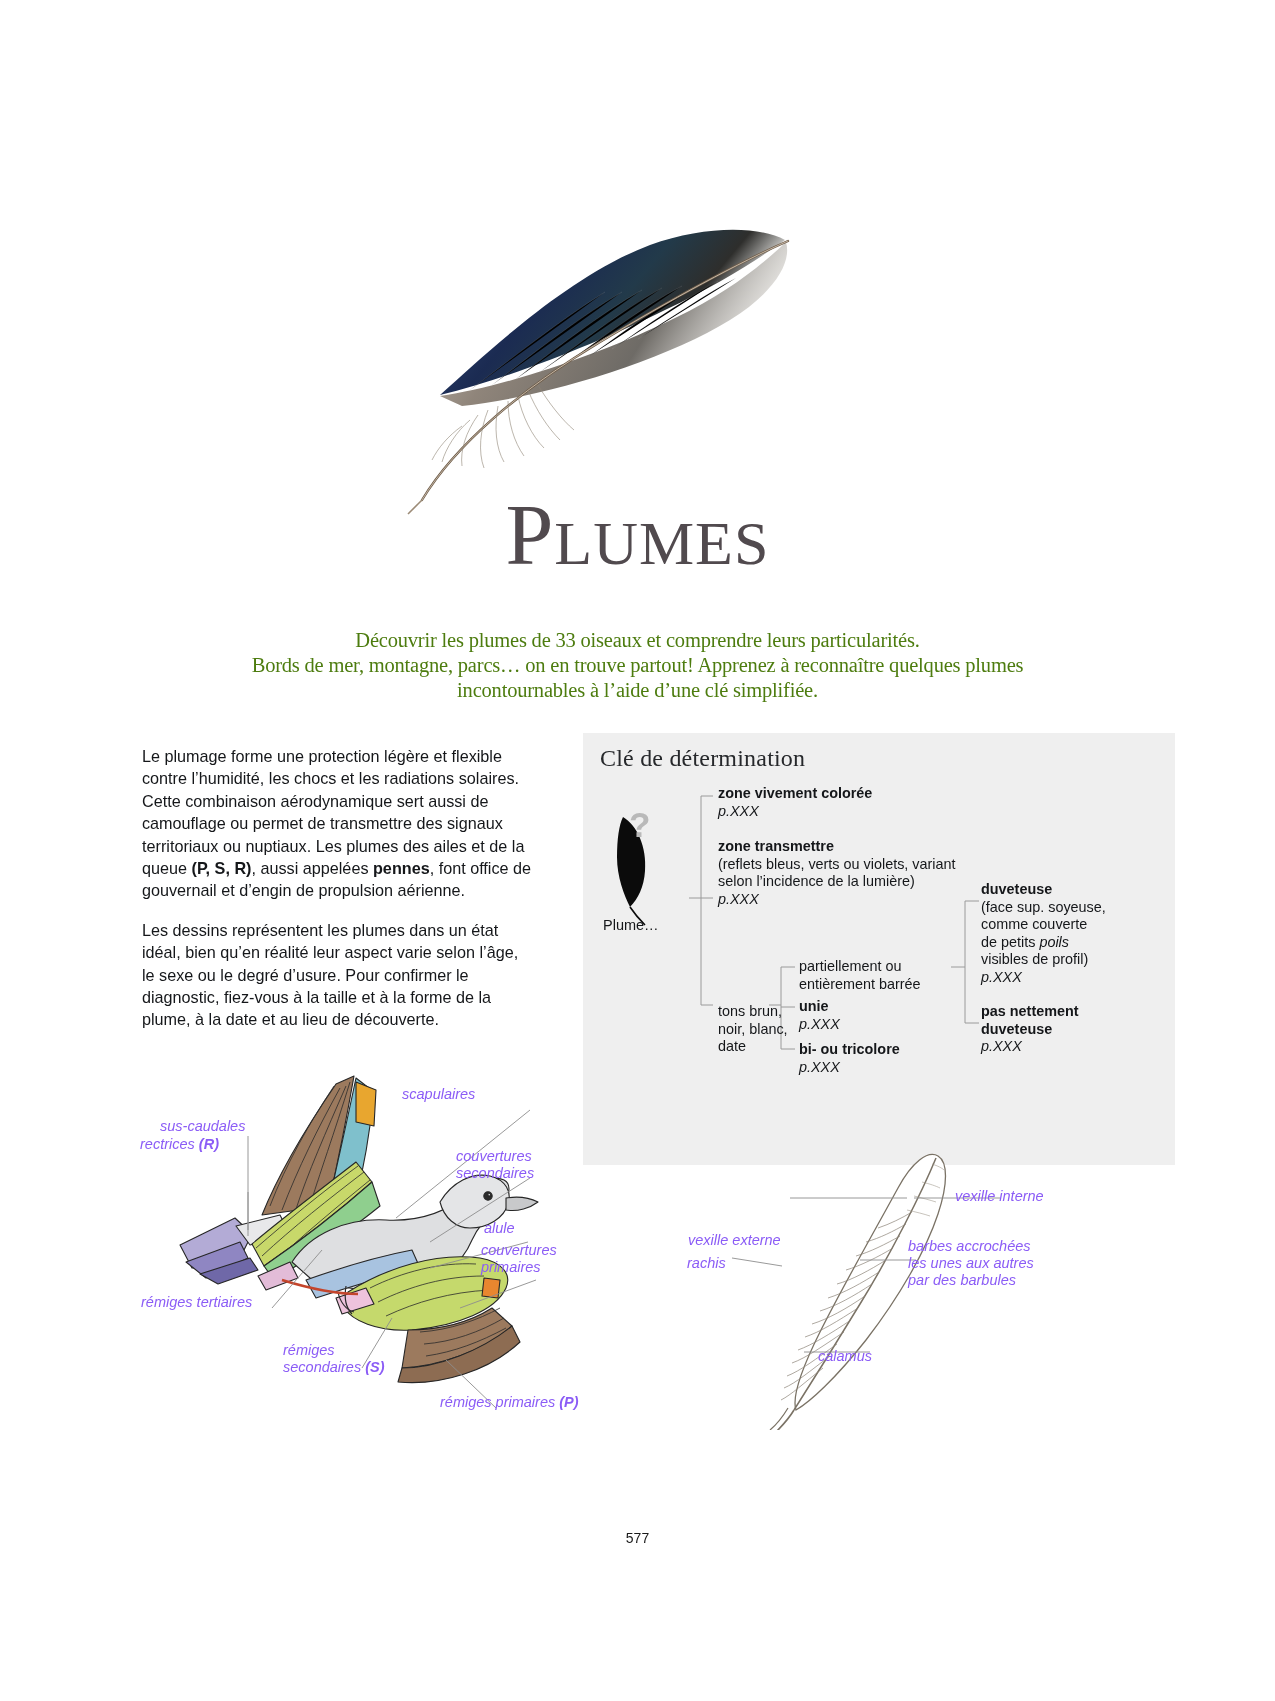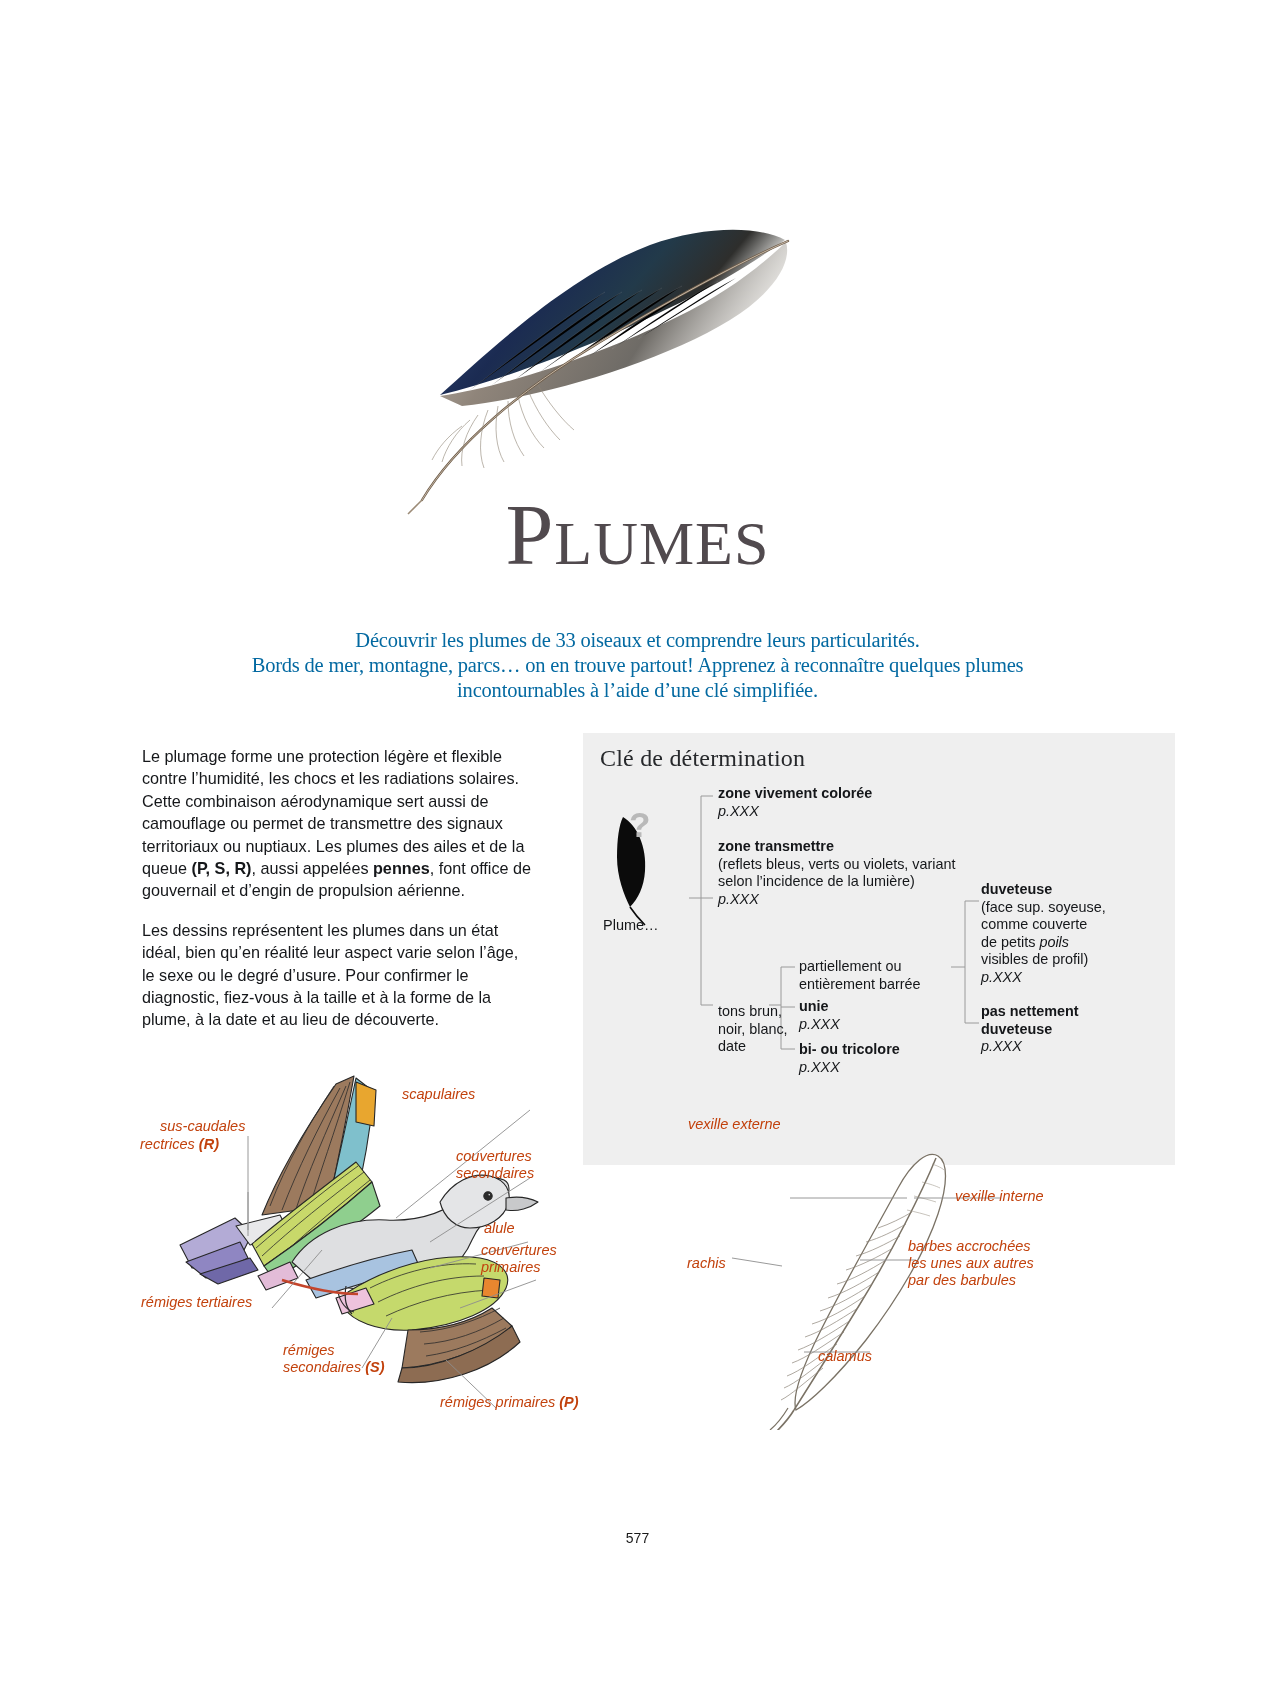--- a/index.html
+++ b/index.html
@@ -32,21 +32,21 @@
   .title .cap{font-size:86px;}
   .title .sc{font-size:62px;}
 
   
   .subtitle{
     position:absolute;left:155px;width:965px;top:628px;
     text-align:center;
     font-family:"Liberation Serif", serif;
     font-size:20.5px;
     line-height:25px;
-    color:#0369a1;
+    color:#4d7c0f;
     letter-spacing:-0.2px;
   }
 
   
   .body-col{
     position:absolute;left:142px;top:745px;width:392px;
     font-size:16.2px;
     line-height:22.4px;
     color:#15171a;
   }
@@ -83,21 +83,21 @@
 
   
   .key-box svg.lines{position:absolute;left:0;top:0;width:592px;height:356px;}
 
   
   .bird-wrap{position:absolute;left:140px;top:1030px;width:450px;height:380px;}
   .bird-wrap svg{display:block;width:100%;height:100%;}
 
   .lbl{
     position:absolute;font-size:14.5px;line-height:17px;
-    font-style:italic;color:#c2410c;
+    font-style:italic;color:#8b5cf6;
   }
   .lbl b{font-weight:bold;font-style:italic;}
 
   
   .anat-wrap{position:absolute;left:660px;top:1120px;width:480px;height:310px;}
   .anat-wrap svg{display:block;width:100%;height:100%;}
 
   
   .folio{
     position:absolute;left:0;right:0;top:1530px;text-align:center;
@@ -402,21 +402,21 @@
   <svg style="position:absolute;left:660px;top:1120px;width:480px;height:310px;" viewBox="0 0 480 310" xmlns="http://www.w3.org/2000/svg">
     <g stroke="#8d8d8d" stroke-width="0.9" fill="none">
       <path d="M130,78 L247,78"></path>
       <path d="M254,78 L340,78"></path>
       <path d="M72,138 L122,146"></path>
       <path d="M200,140 L256,140"></path>
       <path d="M144,232 L210,232"></path>
     </g>
   </svg>
 
-  <div class="lbl" style="left:688px;top:1116px;">vexille externe</div>
+  <div class="lbl" style="left:688px;top:1232px;">vexille externe</div>
   <div class="lbl" style="left:955px;top:1188px;">vexille interne</div>
   <div class="lbl" style="left:687px;top:1255px;">rachis</div>
   <div class="lbl" style="left:908px;top:1238px;">
     <div>barbes accrochées</div>
     <div>les unes aux autres</div>
     <div>par des barbules</div>
   </div>
   <div class="lbl" style="left:818px;top:1348px;">calamus</div>
 
   <div class="folio">577</div>

